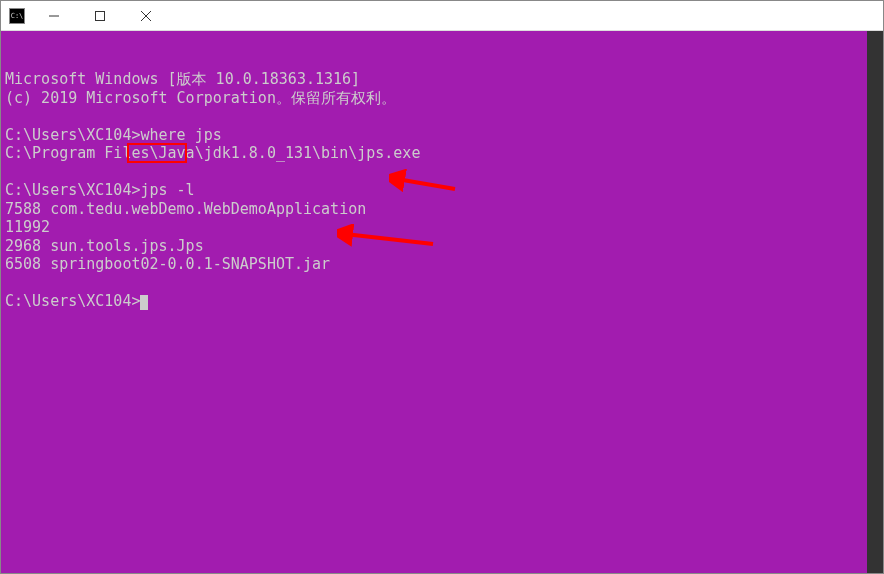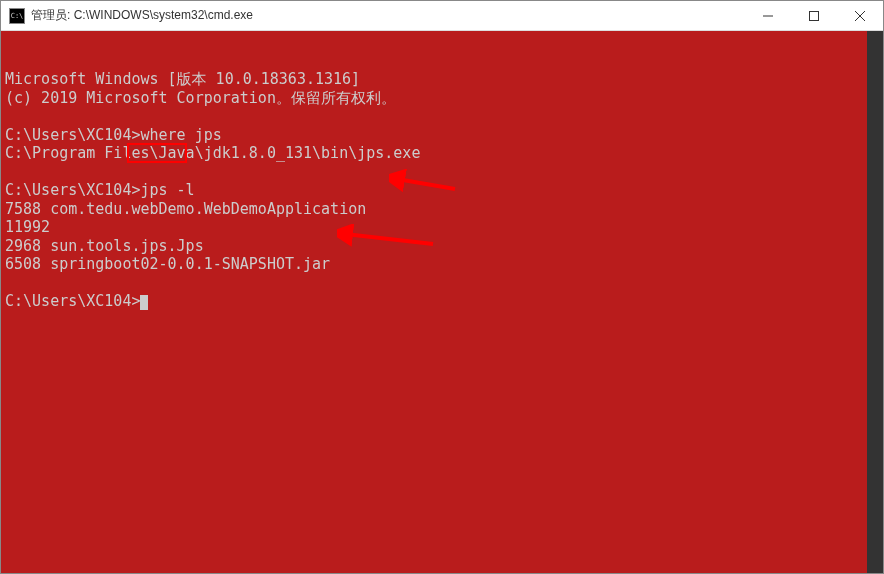--- a/index.html
+++ b/index.html
@@ -55,21 +55,21 @@
       height: 100%;
       display: flex;
       align-items: center;
       justify-content: center;
       font-size: 12px;
       color: #333;
       cursor: pointer;
     }
     .terminal {
       flex: 1;
-      background: #b91c1c;
+      background: #a21caf;
       color: #ccc;
       font-family: "NSimSun", "SimSun", Consolas, monospace;
       font-size: 15px;
       line-height: 18.5px;
       padding: 2px 4px;
       overflow: hidden;
       white-space: pre;
       position: relative;
     }
     .terminal-content {
@@ -108,21 +108,20 @@
     }
   </style>
 </head>
 <body>
 
 <div class="window">
   <div class="titlebar">
     <div class="titlebar-icon">
       <span>C:\</span>
     </div>
-    <div class="titlebar-text">管理员: C:\WINDOWS\system32\cmd.exe</div>
     <div class="titlebar-controls">
       <div class="titlebar-btn">
         <svg width="10" height="10" viewBox="0 0 10 10">
             <line x1="0" y1="5" x2="10" y2="5" stroke="#333" stroke-width="1"></line>
           </svg>
       </div>
       <div class="titlebar-btn">
         <svg width="10" height="10" viewBox="0 0 10 10">
             <rect x="0.5" y="0.5" width="9" height="9" fill="none" stroke="#333" stroke-width="1"></rect>
           </svg>

